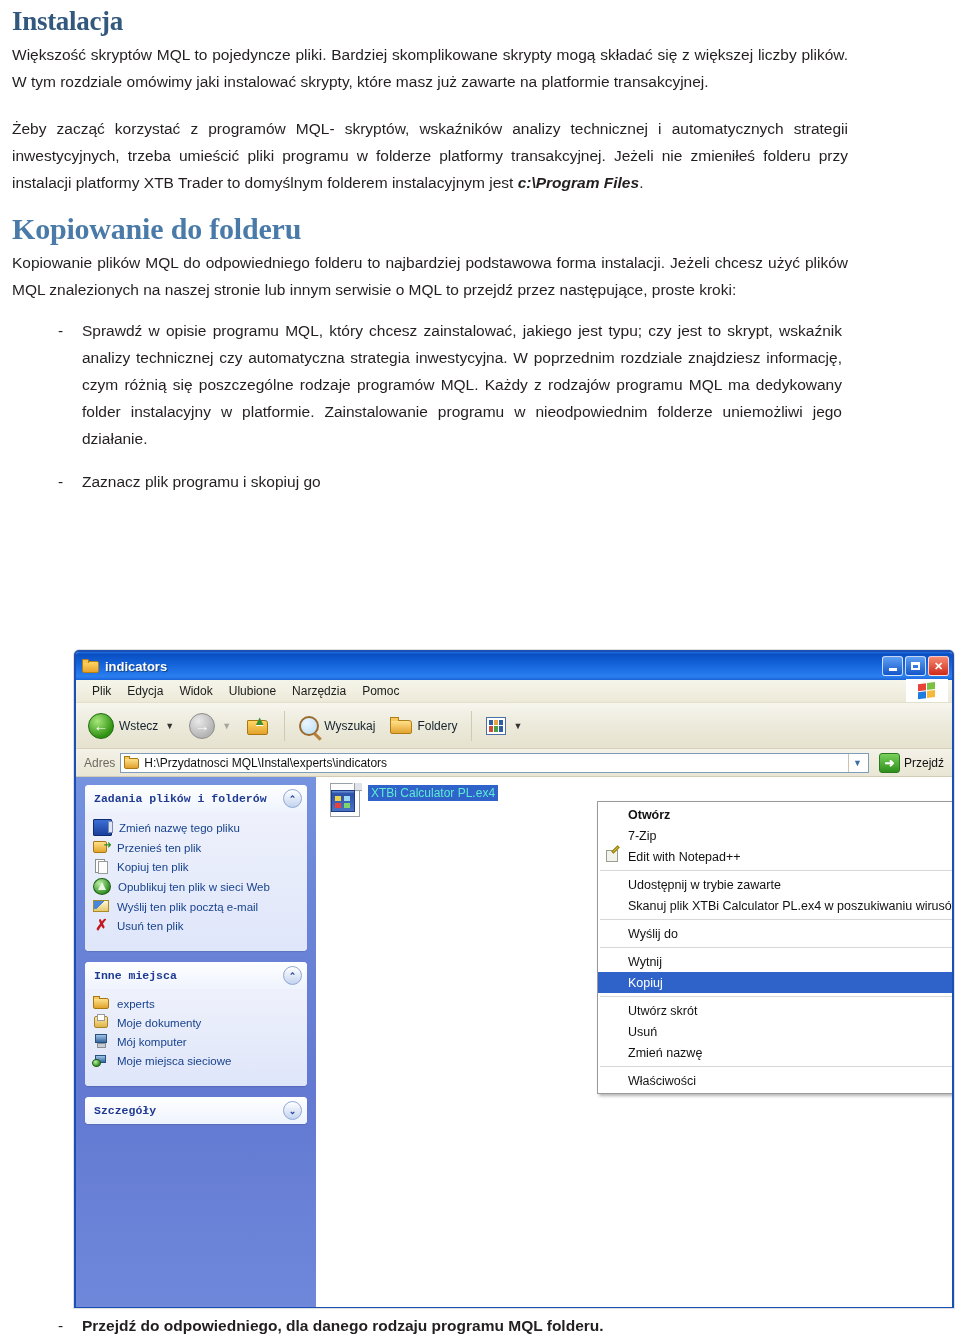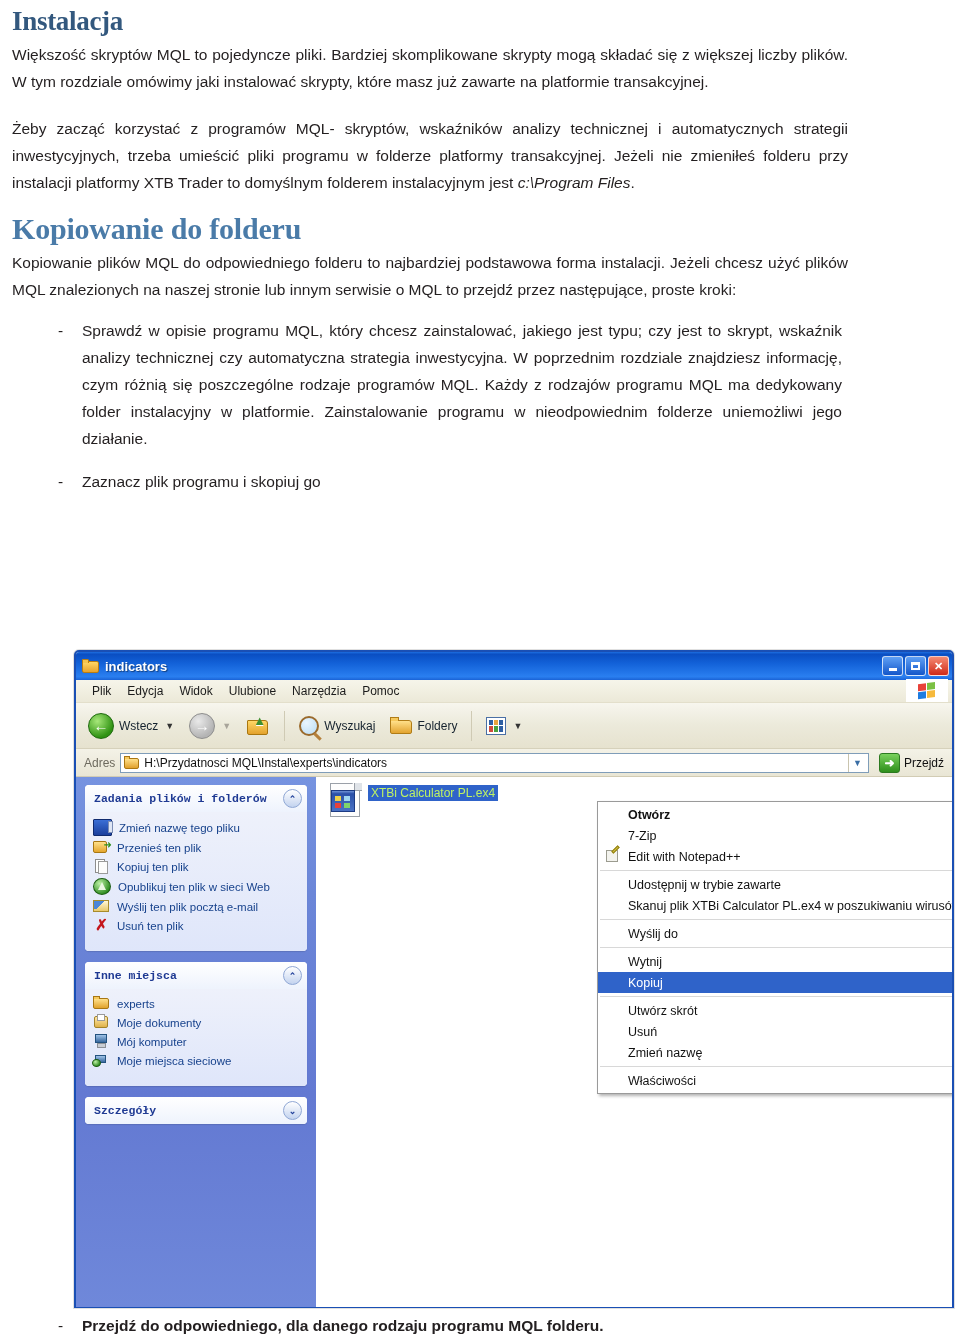--- a/index.html
+++ b/index.html
@@ -19,21 +19,21 @@
     font-family:"Liberation Serif", serif;
     font-size:30px;font-weight:bold;color:#4a7ba8;
     margin:16px 0 3px 0;letter-spacing:-.2px;
   }
   p.para{
     font-size:15.5px;line-height:27px;margin:0 0 0 0;
     text-align:justify;color:#231f20;
   }
   p.just{text-align:justify;}
   p.gap{margin-top:20px;}
-  .ital{font-style:italic;}
+  .ital{font-style:italic;font-weight:bold;}
   ul.bullets{list-style:none;margin:14px 0 0 0;padding:0;}
   ul.bullets li{
     display:flex;gap:12px;margin-bottom:16px;font-size:15.5px;line-height:27px;
     padding-left:46px;padding-right:6px;color:#231f20;
   }
   ul.bullets li .dash{flex:0 0 auto;width:12px;color:#231f20;}
   ul.bullets li .btxt{flex:1 1 auto;text-align:justify;}
 
   
   .xpwin{
@@ -208,21 +208,21 @@
     position:absolute;left:1px;top:7px;width:24px;height:22px;
     background:linear-gradient(180deg,#6f93d6 0%,#2a50a8 14%,#4a72c4 100%);
     border:1px solid #1c3b84;box-sizing:border-box;
   }
   .fileicon .winimg b{position:absolute;display:block;width:6px;height:5px;background:#e8413a;}
   .fileicon .winimg b:nth-child(1){left:3px;top:5px;background:#f0d24a;}
   .fileicon .winimg b:nth-child(2){left:12px;top:5px;background:#9fd6f2;}
   .fileicon .winimg b:nth-child(3){left:3px;top:12px;background:#e8413a;}
   .fileicon .winimg b:nth-child(4){left:12px;top:12px;background:#7fd46a;}
   .filename{
-    background:#2f63c9;color:#bef264;font-size:12px;padding:1px 3px;margin-top:2px;
+    background:#2f63c9;color:#5eead4;font-size:12px;padding:1px 3px;margin-top:2px;
     white-space:nowrap;font-family:"Liberation Sans",sans-serif;
   }
 
   
   .ctxmenu{
     position:absolute;left:281px;top:24px;width:415px;
     background:#fff;border:1px solid #9a9a9a;
     box-shadow:2px 2px 3px rgba(0,0,0,.30);
     padding:2px 0;box-sizing:border-box;z-index:5;
   }

